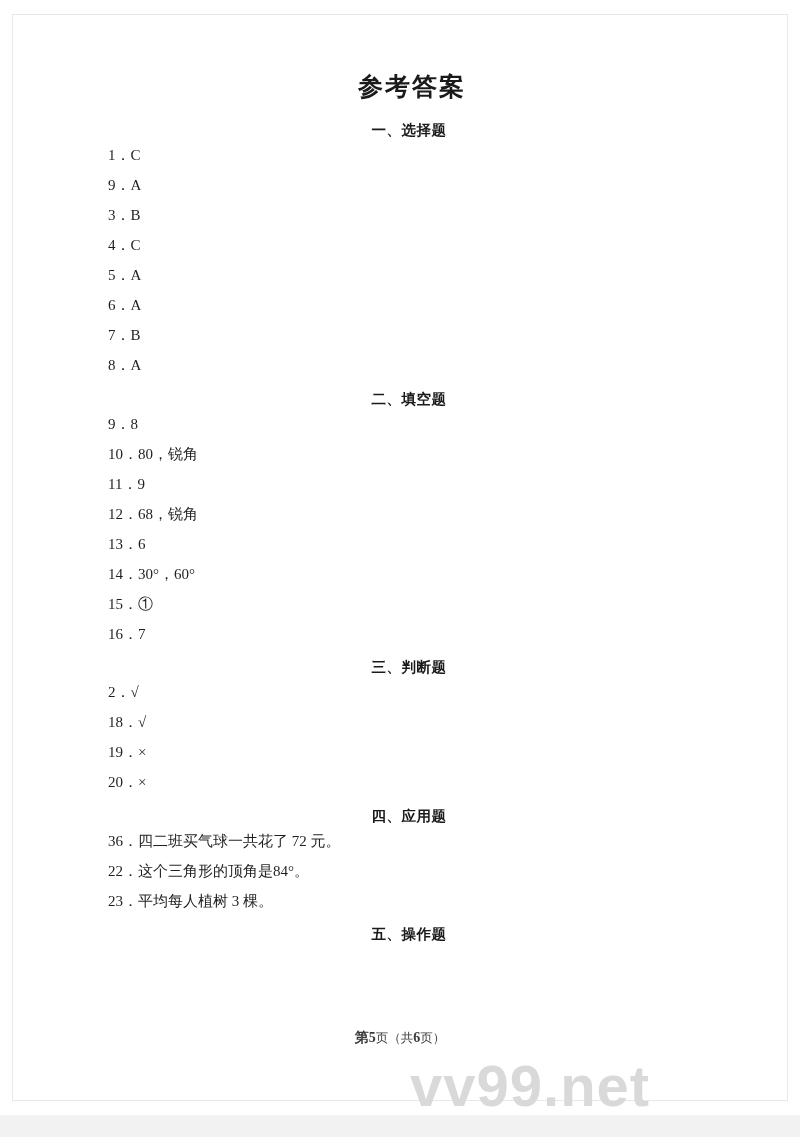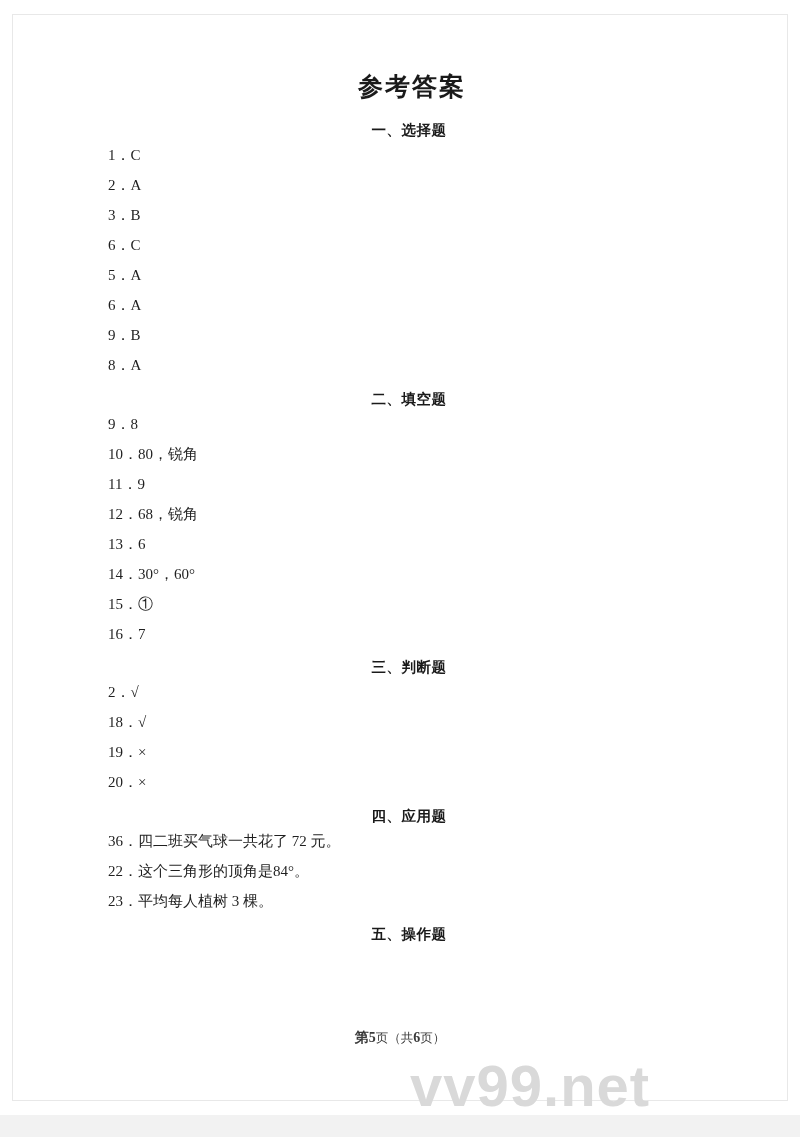--- a/index.html
+++ b/index.html
@@ -100,26 +100,26 @@
 
 <div class="page">
   <div class="page-frame"></div>
 
   <div class="content">
 
     <h1 class="doc-title">参考答案</h1>
 
     <div class="section-heading">一、选择题</div>
     <div class="answer-line first">1．C</div>
-    <div class="answer-line">2．A</div>
+    <div class="answer-line">9．A</div>
     <div class="answer-line">3．B</div>
-    <div class="answer-line">6．C</div>
+    <div class="answer-line">4．C</div>
     <div class="answer-line">5．A</div>
     <div class="answer-line">6．A</div>
-    <div class="answer-line">9．B</div>
+    <div class="answer-line">7．B</div>
     <div class="answer-line">8．A</div>
 
     <div class="section-heading">二、填空题</div>
     <div class="answer-line first">9．8</div>
     <div class="answer-line">10．80，锐角</div>
     <div class="answer-line">11．9</div>
     <div class="answer-line">12．68，锐角</div>
     <div class="answer-line">13．6</div>
     <div class="answer-line">14．30°，60°</div>
     <div class="answer-line">15．①</div>

